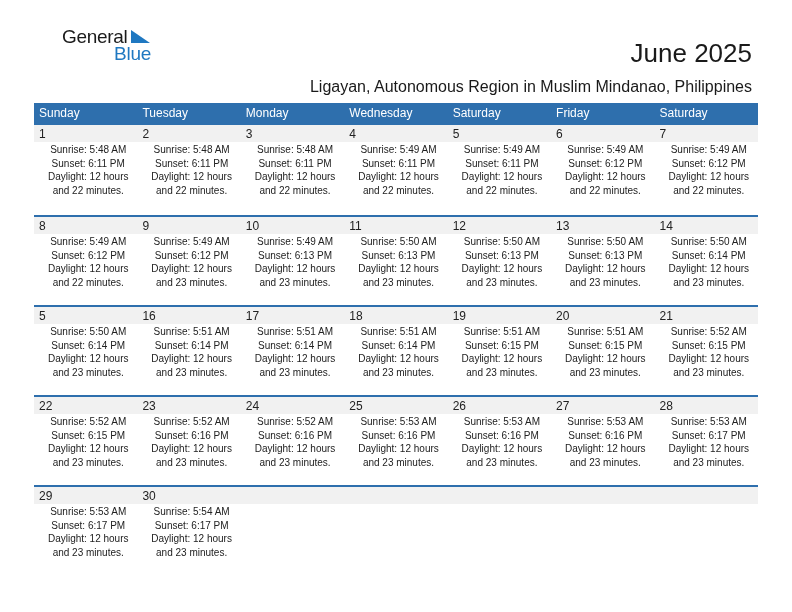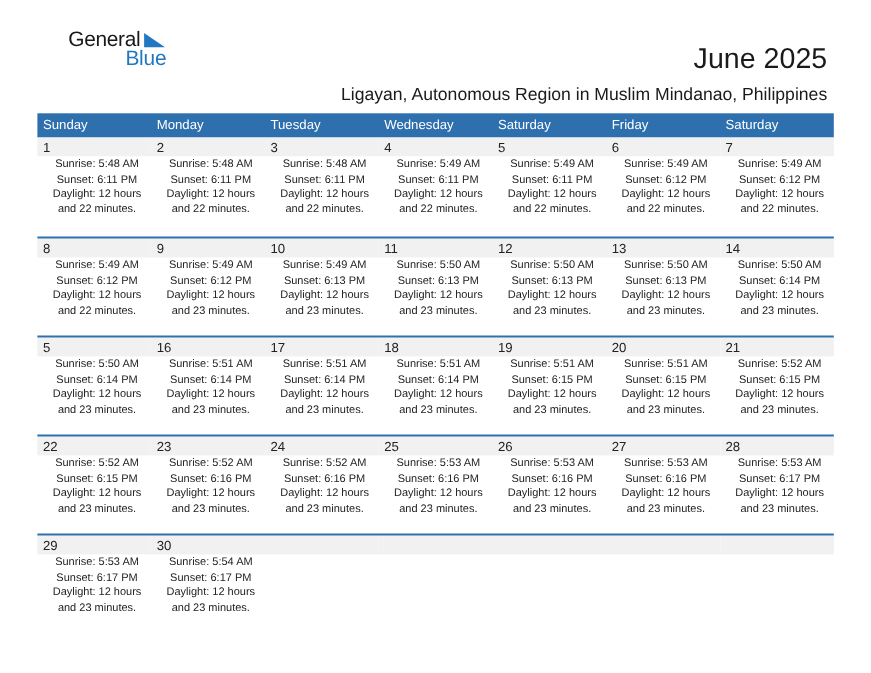--- a/index.html
+++ b/index.html
@@ -32,22 +32,22 @@
   <span class="tri-fill"></span>
   <span class="blue">Blue</span>
 </div>
 
 <div class="title">June 2025</div>
 <div class="subtitle">Ligayan, Autonomous Region in Muslim Mindanao, Philippines</div>
 
 <div class="cal">
   <div class="hdr" id="hdr">
       <div class="hcell">Sunday</div>
+      <div class="hcell">Tuesday</div>
       <div class="hcell">Monday</div>
-      <div class="hcell">Tuesday</div>
       <div class="hcell">Wednesday</div>
       <div class="hcell">Saturday</div>
       <div class="hcell">Friday</div>
       <div class="hcell">Saturday</div>
     </div>
   <div id="weeks">
       <div class="week first" style="height: 90px;">
         <div class="row">
           <div class="cell">
             <div class="date">1</div>

